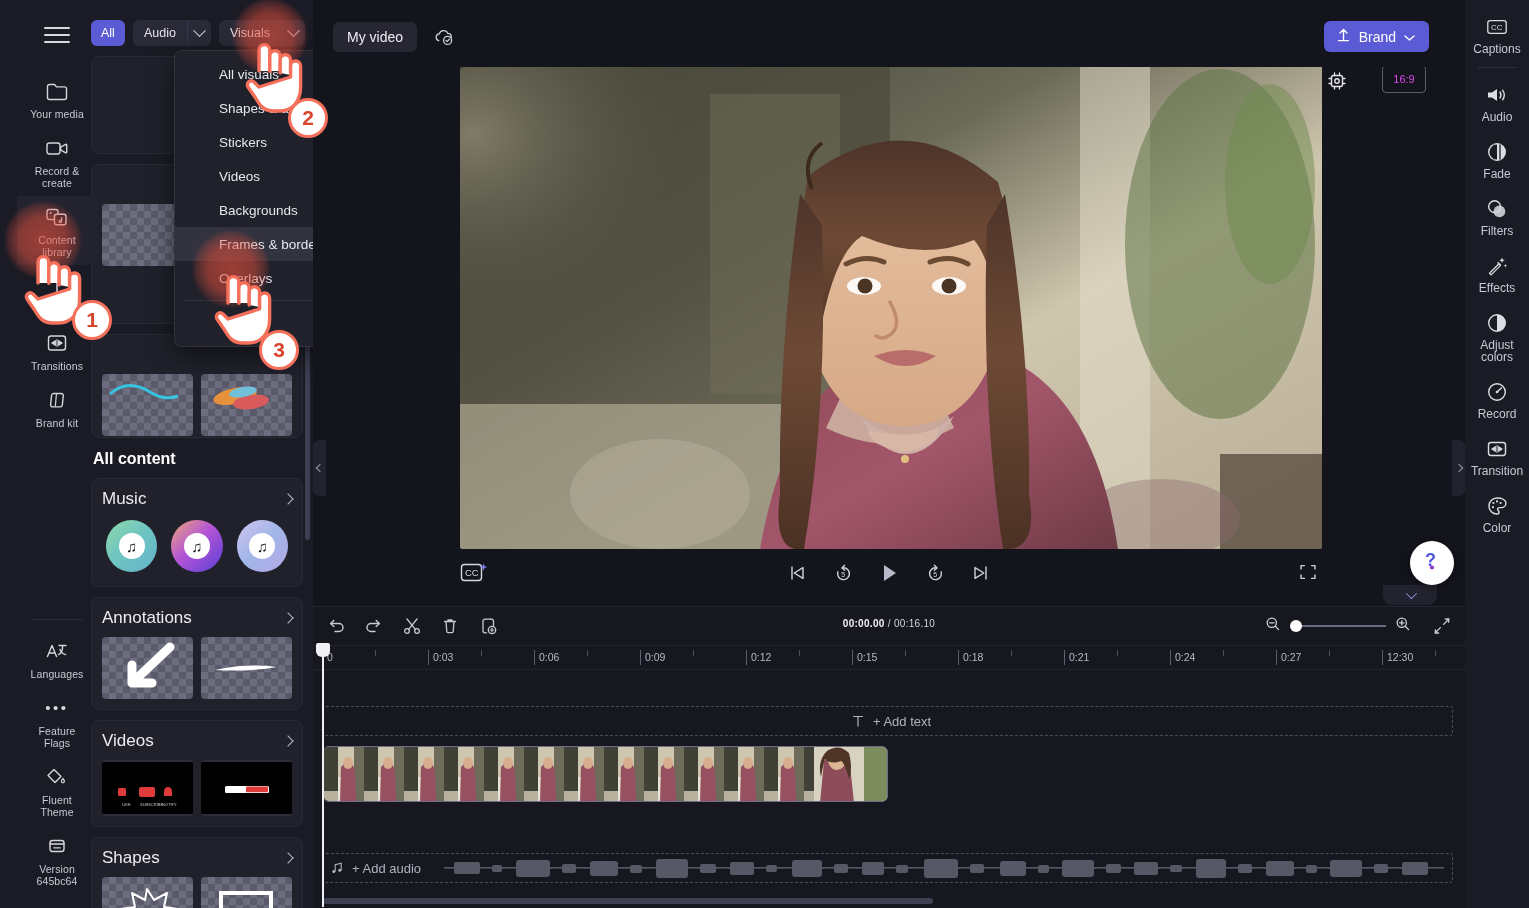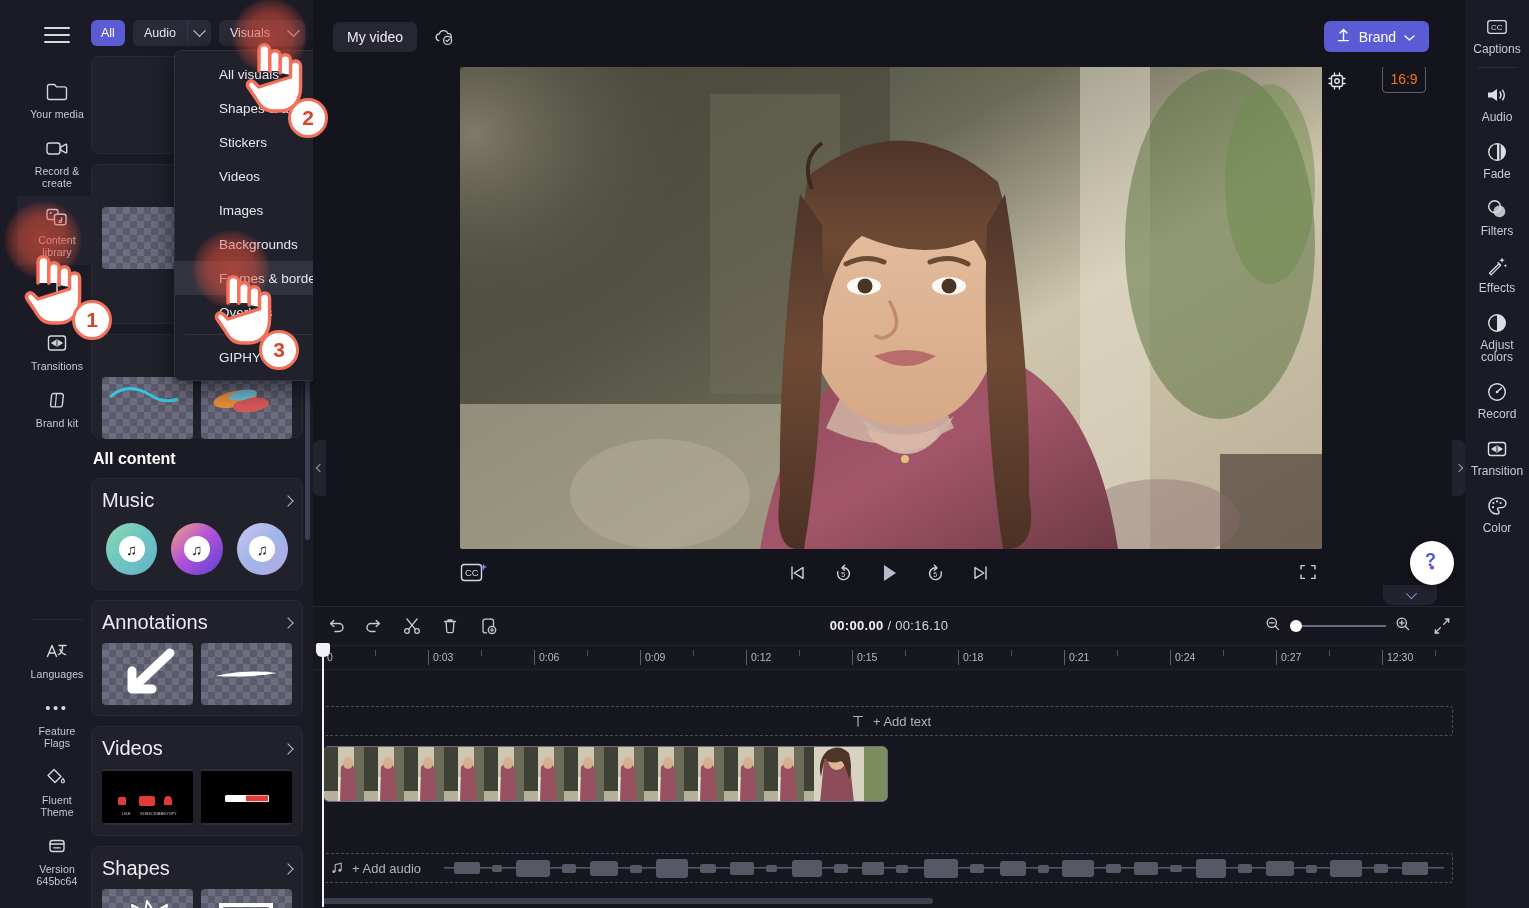--- a/index.html
+++ b/index.html
@@ -52,21 +52,21 @@
   .chip-group .chip-caret {
     height: 26px; width: 24px; background: #2a2a38; border-radius: 0 6px 6px 0;
     border-left: 1px solid #36364a; display: flex; align-items: center; justify-content: center; cursor: pointer;
   }
   .caret { width: 9px; height: 9px; border-right: 1.6px solid #cfcfdb; border-bottom: 1.6px solid #cfcfdb;
            transform: rotate(45deg) translate(-2px,-2px); }
 
   .panel-body { position: absolute; top: 56px; left: 0; width: 232px; bottom: 0; overflow: hidden; padding: 0 10px; }
   .bg-card { background: #21212c; border: 1px solid #2a2a37; border-radius: 8px; margin-bottom: 10px; padding: 10px; }
   .bg-card-head { display:flex; align-items:center; justify-content: space-between; margin-bottom: 9px; }
-  .bg-card-head h3 { font-size: 20px; font-weight: 400; color: #eceaf2; }
+  .bg-card-head h3 { font-size: 17px; font-weight: 400; color: #eceaf2; }
   .chev-right { width: 8px; height: 8px; border-top: 1.6px solid #b9b9c8; border-right: 1.6px solid #b9b9c8; transform: rotate(45deg); }
   .thumb-row { display: flex; gap: 8px; }
   .thumb {
     flex: 1; height: 62px; border-radius: 4px;
     background-color: #5a5a6b;
     background-image:
       linear-gradient(45deg, #6d6d80 25%, transparent 25%, transparent 75%, #6d6d80 75%),
       linear-gradient(45deg, #6d6d80 25%, transparent 25%, transparent 75%, #6d6d80 75%);
     background-size: 14px 14px; background-position: 0 0, 7px 7px;
     position: relative; overflow: hidden;
@@ -118,21 +118,21 @@
                 font-size: 14px; color: #fff; cursor: pointer; border: none; }
 
   
   .stage { position: absolute; left: 313px; top: 56px; right: 64px; bottom: 308px; }
   .video-wrap { position: absolute; left: 147px; top: 8px; width: 862px; height: 485px;
                 border-radius: 3px; overflow: hidden; background: #2b2a26; }
   .vbg { position:absolute; inset:0; }
   .gear-btn { position: absolute; right: 117px; top: 14px; width: 22px; height: 22px; color: #e3e3ea; cursor:pointer; }
   .ratio-chip { position: absolute; right: 39px; top: 9px; width: 44px; height: 28px; border: 1px solid #5c5c70;
                 border-radius: 4px; display:flex; align-items:center; justify-content:center;
-                font-size: 14px; color: #f97316; cursor:pointer; }
+                font-size: 11px; color: #d946ef; cursor:pointer; }
 
   .controls { position: absolute; left: 313px; right: 64px; top: 552px; height: 46px; }
   .cc-btn { position: absolute; left: 147px; top: 9px; cursor: pointer; }
   .center-ctrls { position: absolute; left: 0; right: 0; top: 9px; display: flex; align-items: center;
                   justify-content: center; gap: 22px; }
   .ctrl { width: 24px; height: 24px; display:flex; align-items:center; justify-content:center; color:#d3d3df; cursor:pointer; }
   .fs-btn { position: absolute; right: 148px; top: 11px; width: 18px; height: 18px; cursor:pointer; }
 
   .help-btn { position: absolute; right: 75px; bottom: 323px; width: 44px; height: 44px; border-radius: 50%;
               background: #fff; display:flex; align-items:center; justify-content:center;
@@ -155,21 +155,21 @@
   .rr-item .rlabel { font-size: 12px; line-height: 12px; color: #c9c9d4; text-align:center; }
   .rr-div { width: 38px; height: 1px; background: #2e2e3c; margin: 4px auto 6px; }
 
   
   .timeline { position: absolute; left: 313px; right: 64px; bottom: 0; height: 302px; background: #17171f;
               border-top: 1px solid #26262f; }
   .tl-toolbar { position: relative; height: 39px; border-bottom: 1px solid #23232d; }
   .tl-tools { position: absolute; left: 12px; top: 8px; display: flex; gap: 16px; }
   .tl-tools .ti { width: 22px; height: 22px; display:flex; align-items:center; justify-content:center; color:#c9c9d6; cursor:pointer; }
   .tl-time { position: absolute; left: 50%; transform: translateX(-50%); top: 11px;
-             font-size: 13px; color: #f2f1f6; letter-spacing: .3px; font-weight: 700; }
+             font-size: 10px; color: #f2f1f6; letter-spacing: .3px; font-weight: 700; }
   .tl-time .tot { font-weight: 400; color: #d4d4de; }
   .tl-zoom { position: absolute; right: 54px; top: 9px; display: flex; align-items: center; gap: 9px; }
   .zslider { width: 96px; height: 2px; background: #6b6b80; position: relative; }
   .zknob { position: absolute; left: 0; top: -5px; width: 12px; height: 12px; border-radius: 50%; background: #fff; }
   .tl-fit { position: absolute; right: 14px; top: 10px; width: 18px; height: 18px; color: #cfcfdb; cursor: pointer; }
 
   .ruler { position: relative; height: 24px; border-bottom: 1px solid #23232d; overflow: hidden; }
   .tick { position: absolute; top: 4px; font-size: 10.5px; color: #b7b7c6; padding-left: 4px; border-left: 1px solid #5e5e72; height: 15px; line-height: 15px; }
   .tick.minor { border-left: none; }
   .tick.minor::before { content:''; position:absolute; left:0; top:0; width:1px; height:6px; background:#4e4e60; }
@@ -461,23 +461,20 @@
           <span>All visuals</span>
         </div>
       <div class="dd-item">
           <span>Shapes &amp; annotations</span>
         </div>
       <div class="dd-item">
           <span>Stickers</span>
         </div>
       <div class="dd-item">
           <span>Videos</span>
-        </div>
-      <div class="dd-item">
-          <span>Images</span>
         </div>
       <div class="dd-item">
           <span>Backgrounds</span>
         </div>
       <div class="dd-item sel">
           <span>Frames &amp; borders</span>
         </div>
       <div class="dd-item">
           <span>Overlays</span>
         </div>

